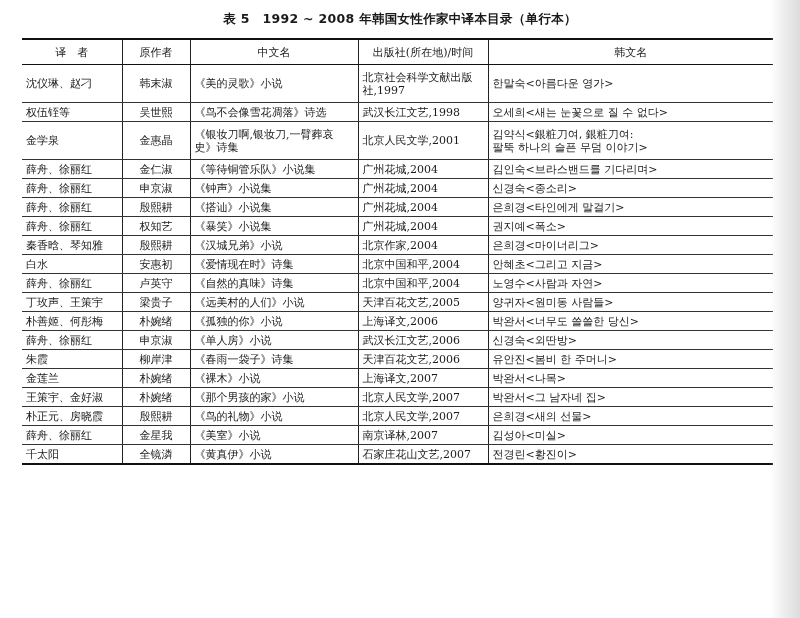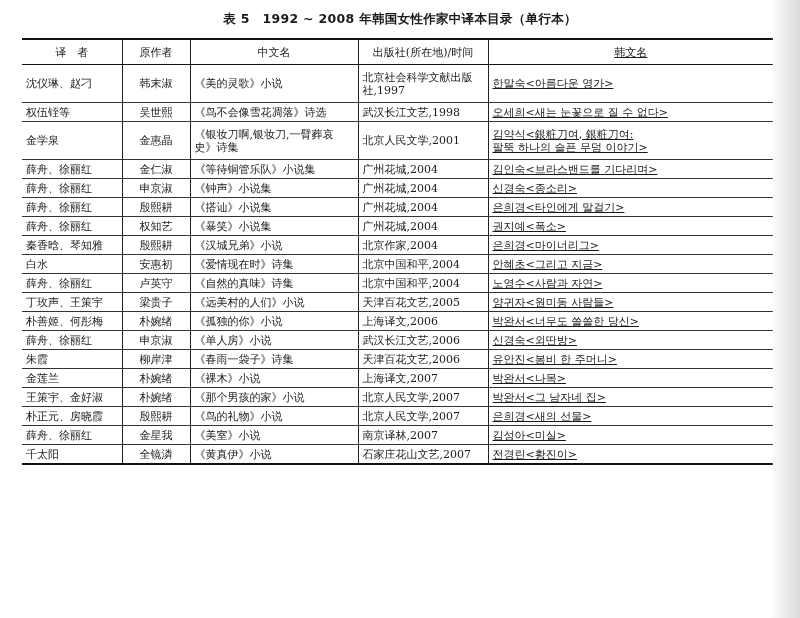--- a/index.html
+++ b/index.html
@@ -22,21 +22,21 @@
     position:absolute; top:38px; left:22px; width:751px;
     border-collapse:collapse; table-layout:fixed;
     border-top:2px solid #111; border-bottom:2px solid #111;
   }
   table.catalog th, table.catalog td {
     border-left:1px solid #222; border-right:1px solid #222;
     border-bottom:1px solid #333;
     padding:0 4px; font-size:11px; line-height:13px; overflow:hidden;
   }
   table.catalog th:first-child, table.catalog td:first-child { border-left:none; }
-  table.catalog th:last-child, table.catalog td:last-child { border-right:none;text-decoration:underline; }
+  table.catalog th:last-child, table.catalog td:last-child { border-right:none; }
   table.catalog th {
     font-weight:normal; height:24px; font-size:11px;
     border-bottom:1.5px solid #111;
   }
   td.tr { padding-left:8px; }
   td.au { text-align:center; }
   td.pub { font-size:10px; line-height:15px; }
   td.ko {
     font-family:"DejaVu Sans", sans-serif; font-size:13.5px; line-height:16px;
     padding-left:6px; white-space:nowrap;

